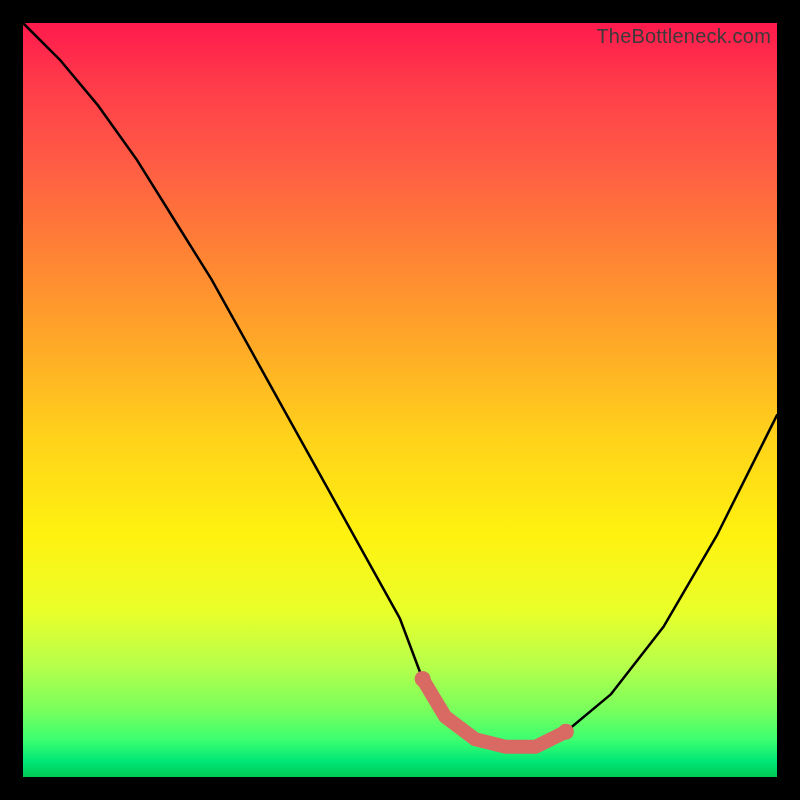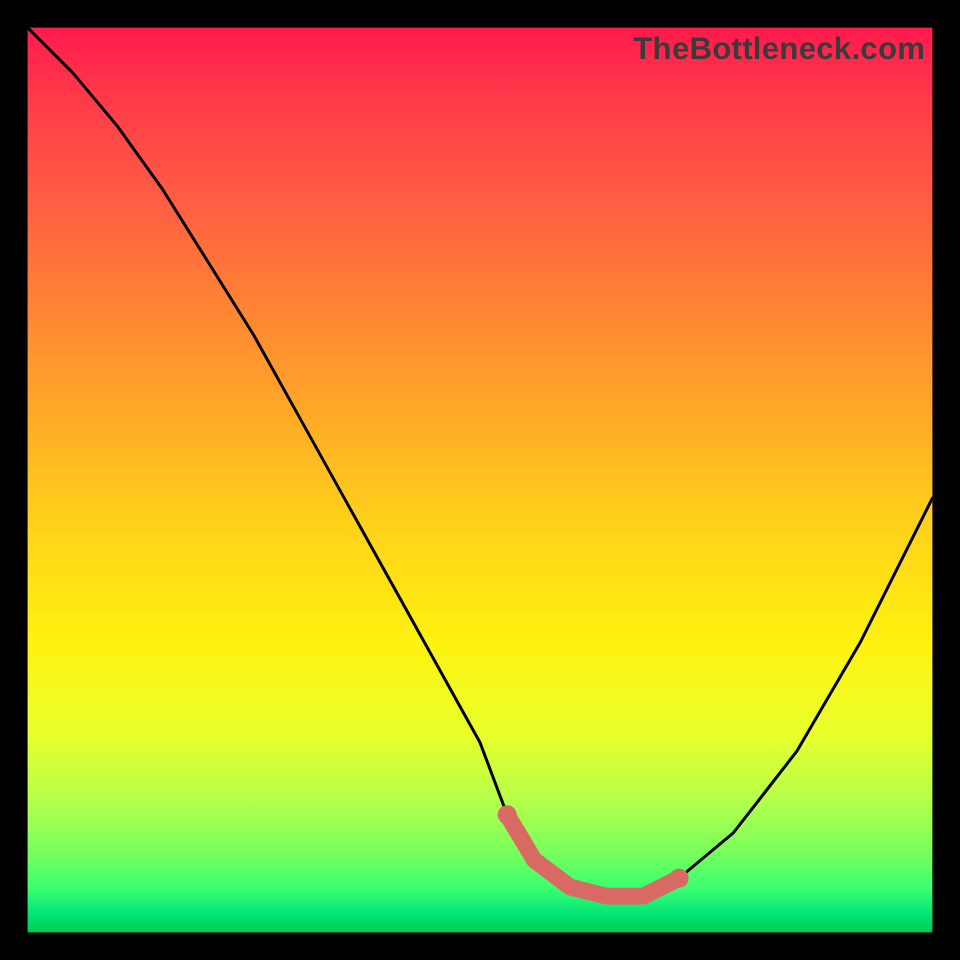--- a/index.html
+++ b/index.html
@@ -41,22 +41,22 @@
       #3dff70 95%,
       #00e676 98%,
       #00c853 100%
     );
   }
   .watermark {
     position: absolute;
     top: 2px;
     right: 6px;
     color: #3b3b3b;
-    font-size: 26px;
-    font-weight: 700;
+    font-size: 20px;
+    font-weight: 400;
     letter-spacing: 0.2px;
     user-select: none;
   }
   svg.curve {
     position: absolute;
     left: 0;
     top: 0;
     width: 754px;
     height: 754px;
     overflow: visible;

